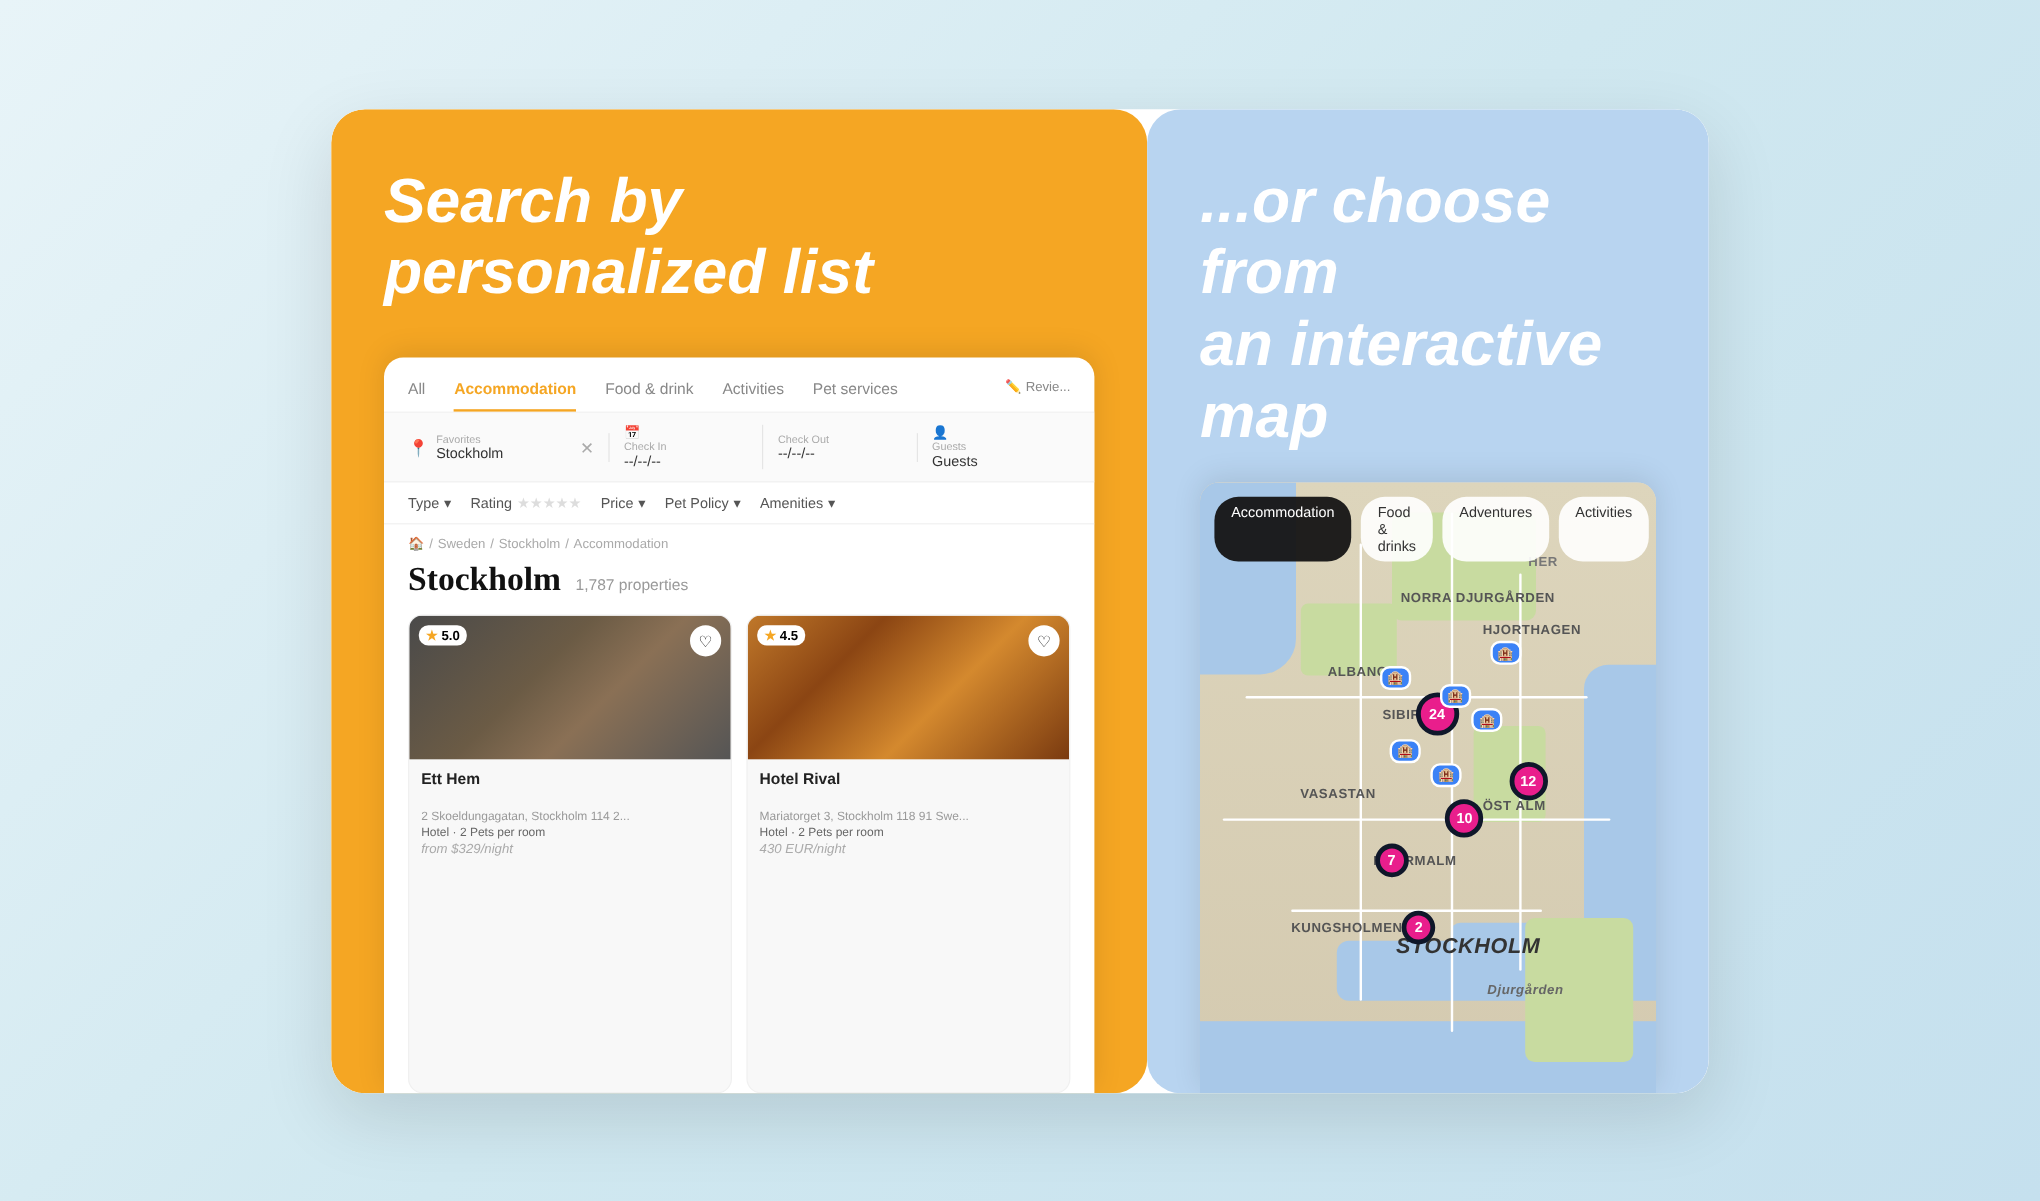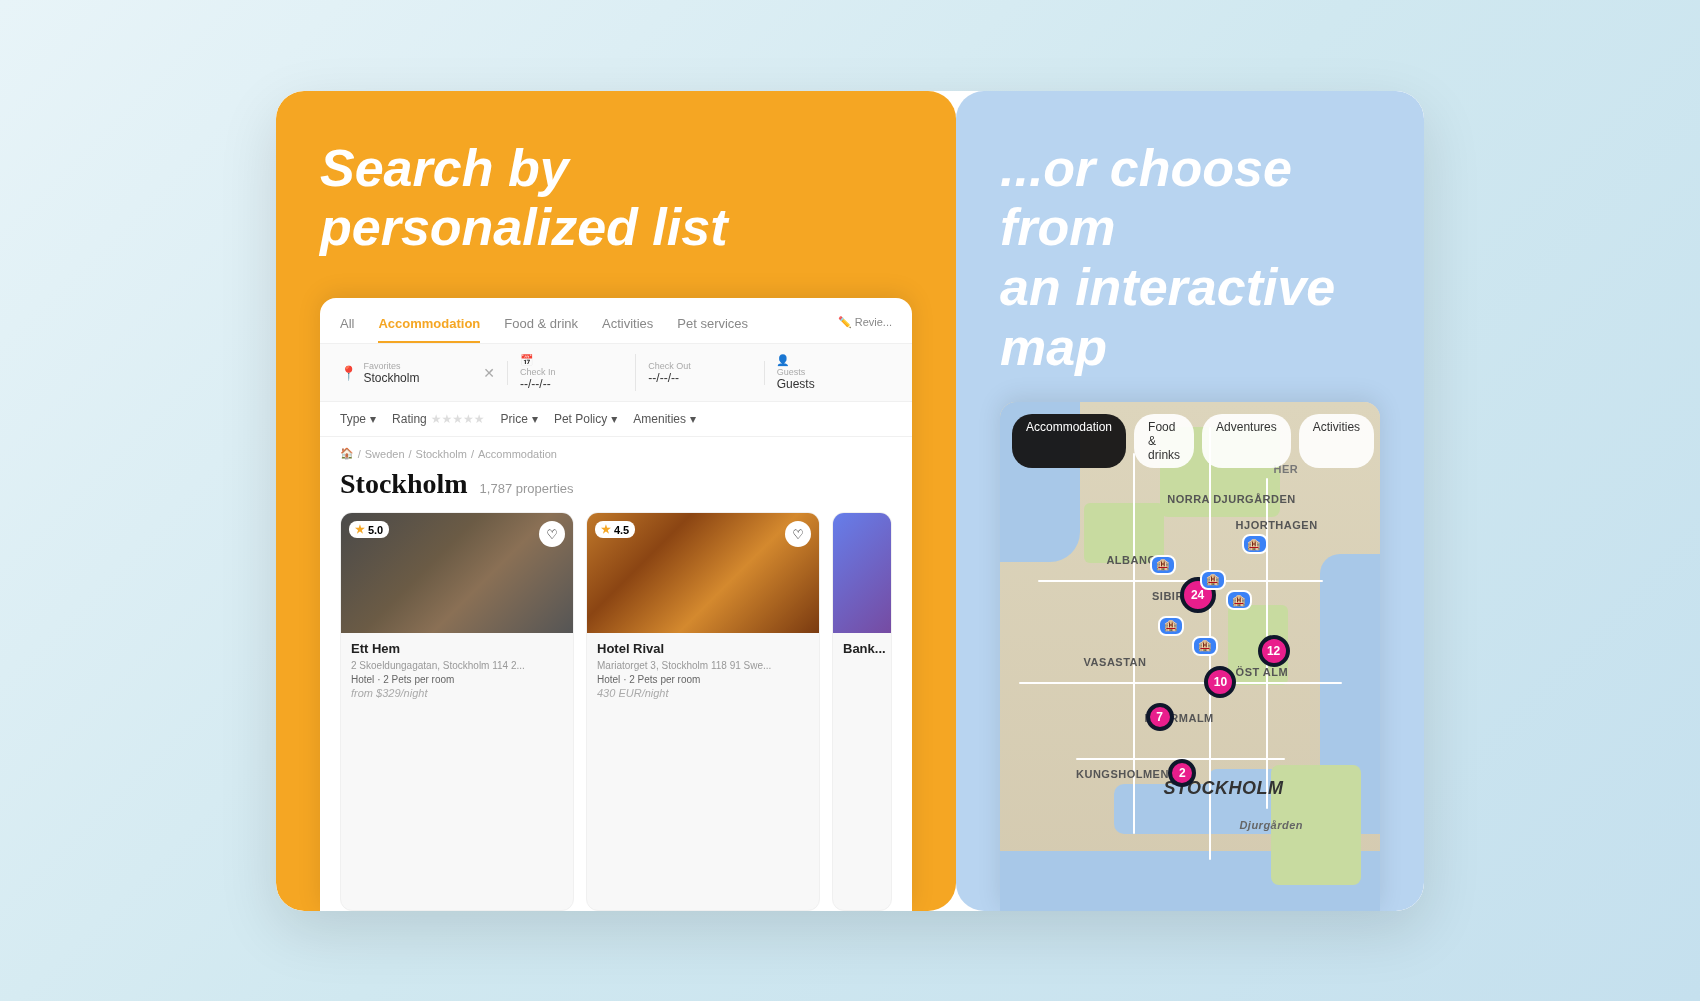--- a/index.html
+++ b/index.html
@@ -195,21 +195,21 @@
       height: 26px;
       background: #fff;
       border-radius: 50%;
       display: flex;
       align-items: center;
       justify-content: center;
       font-size: 13px;
       cursor: pointer;
     }
     .prop-info { padding: 8px 10px; }
-    .prop-name { font-size: 13px; font-weight: 700; color: #222; margin-bottom: 4px; }
+    .prop-name { font-size: 13px; font-weight: 700; color: #222; margin-bottom: 19px; }
     .prop-addr { font-size: 10px; color: #999; margin-bottom: 3px; white-space: nowrap; overflow: hidden; text-overflow: ellipsis; }
     .prop-type { font-size: 10px; color: #666; margin-bottom: 2px; }
     .prop-price { font-size: 11px; color: #aaa; font-style: italic; }
 
     
     .right-panel {
       flex: 1;
       background: #b8d4f0;
       border-radius: 28px;
       position: relative;
@@ -455,28 +455,20 @@
             <div class="prop-addr">Mariatorget 3, Stockholm 118 91 Swe...</div>
             <div class="prop-type">
               <span>Hotel</span>
               <span> · </span>
               <span>2 Pets per room</span>
             </div>
             <div class="prop-price">430 EUR/night</div>
           </div>
         </div>
 
-        <div class="prop-card" style="max-width:60px;overflow:hidden;">
-          <div class="prop-img">
-            <div class="prop-img-bg prop-img-3" style="width:100%;height:100%;"></div>
-          </div>
-          <div class="prop-info">
-            <div class="prop-name">Bank...</div>
-          </div>
-        </div>
       </div>
     </div>
   </div>
 
   <div class="right-panel">
     <div class="right-heading">
       <span>...or choose from</span><br>
       <span>an interactive map</span>
     </div>
 

